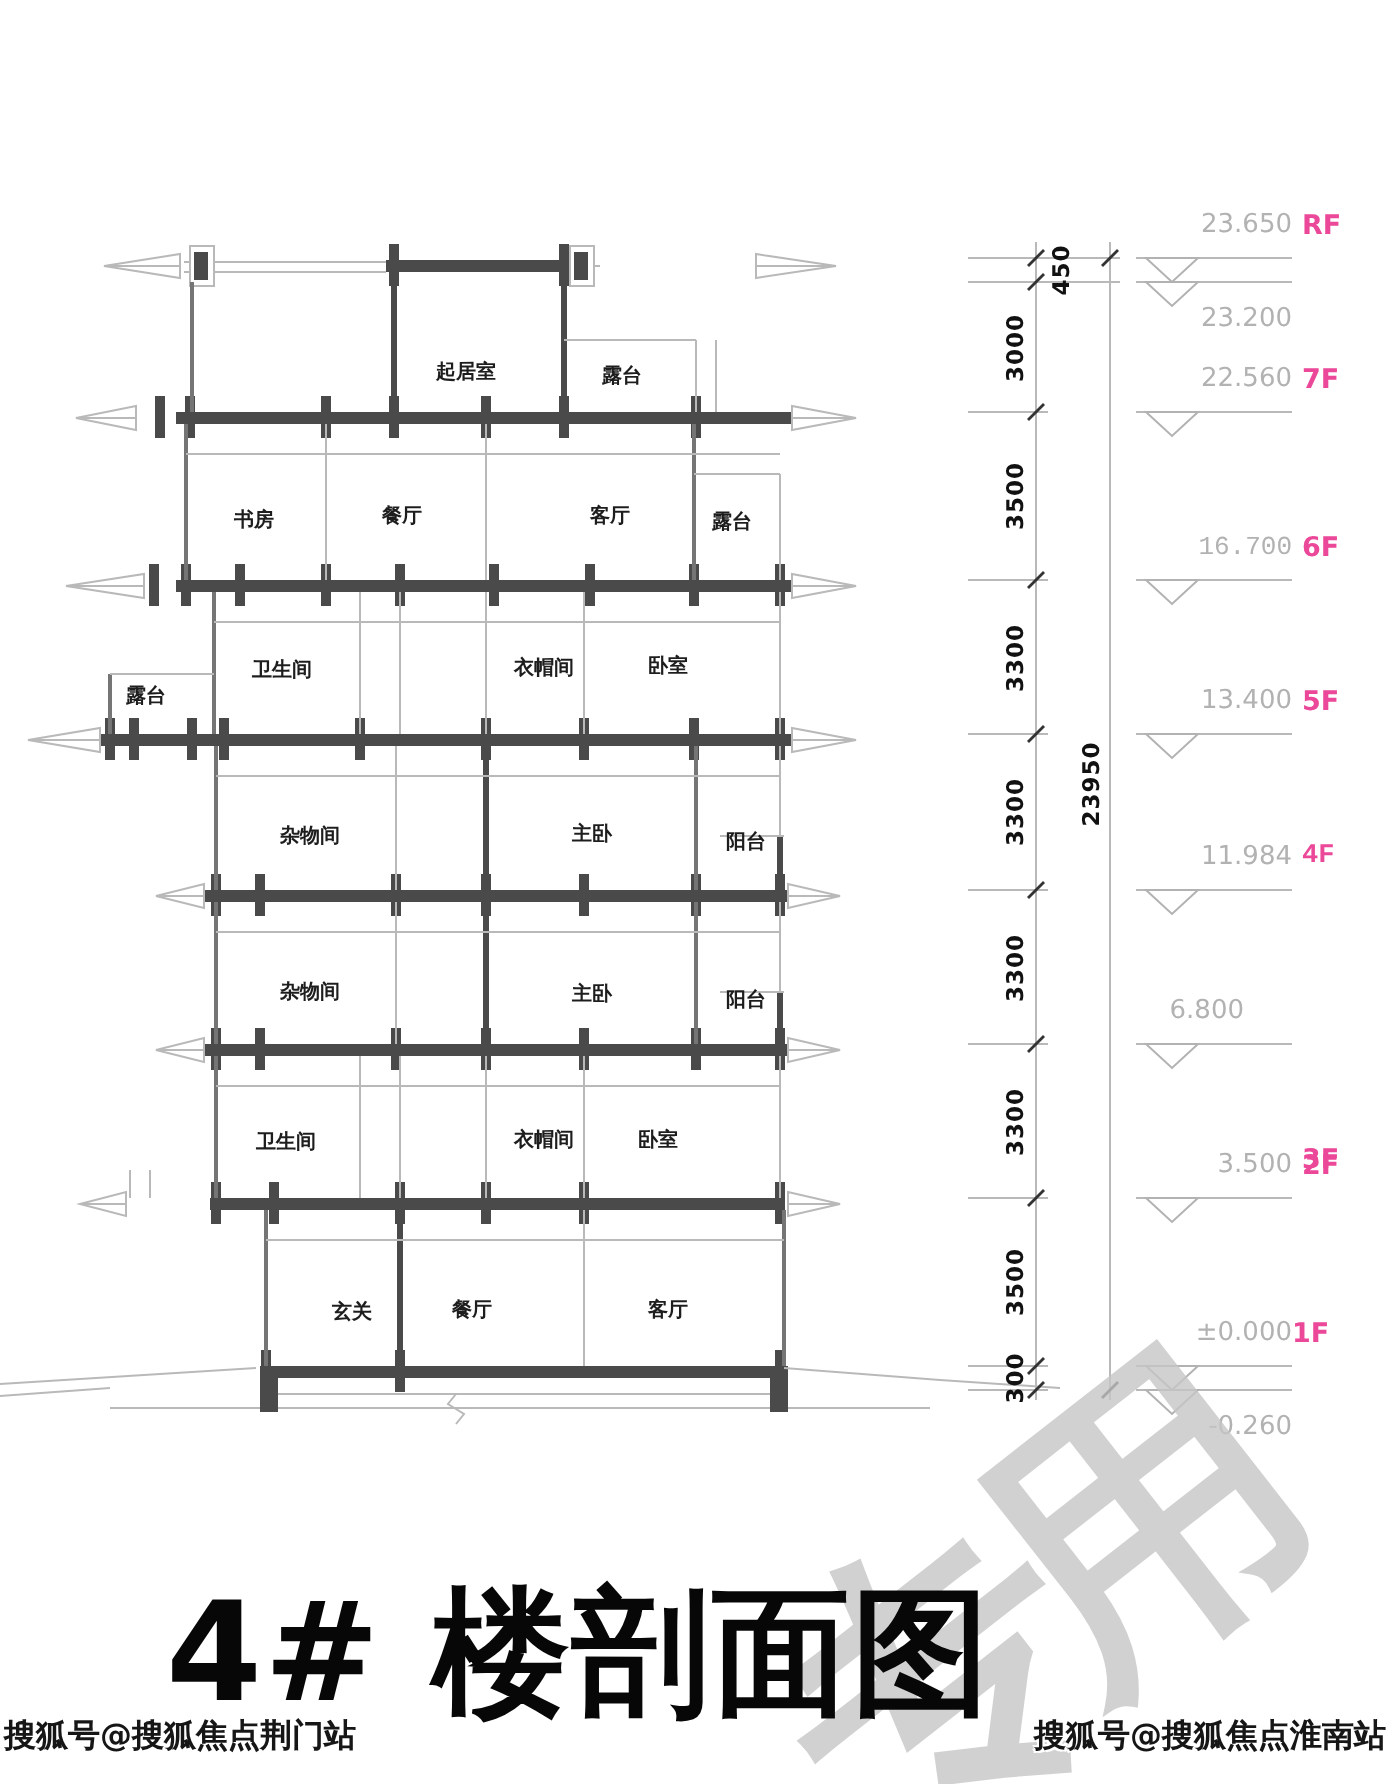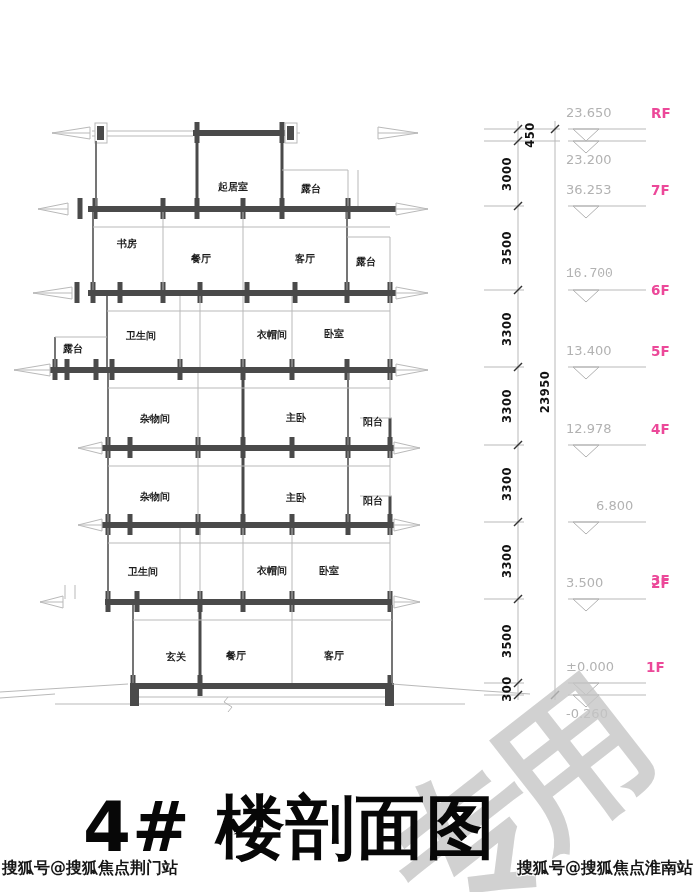--- a/index.html
+++ b/index.html
@@ -4,21 +4,21 @@
 <style>
   html,body{margin:0;padding:0;background:#fff;}
   .page{position:relative;width:696px;height:892px;background:#fff;overflow:hidden;
         font-family:"DejaVu Sans",sans-serif;}
   #section-svg{position:absolute;left:0;top:0;}
   .lbl{position:absolute;transform:translate(-50%,-50%);font-size:10px;font-weight:bold;
        color:#1d1d1d;white-space:nowrap;line-height:1;}
   .dim{position:absolute;transform:translate(-50%,-50%) rotate(-90deg);font-size:11.5px;
        font-weight:bold;color:#111;white-space:nowrap;line-height:1;letter-spacing:0.5px;}
   .elev{position:absolute;font-size:13px;color:#b2b2b2;white-space:nowrap;line-height:16px;
-        text-align:left;width:80px;}
+        text-align:right;width:80px;}
   .flr{position:absolute;font-size:13.5px;font-weight:bold;color:#ec4899;white-space:nowrap;line-height:16px;}
   .title{position:absolute;left:83px;top:790px;font-size:69px;font-weight:900;color:#070707;
          letter-spacing:1px;white-space:nowrap;line-height:1.1;}
   .wm-foot{position:absolute;top:858px;font-size:16px;font-weight:bold;color:#161616;white-space:nowrap;
            text-shadow:1px 1px 0 #fff,-1px -1px 0 #fff,1px -1px 0 #fff,-1px 1px 0 #fff;}
   .wm-foot.left{left:2px;}
   .wm-foot.right{right:3px;}
   .wm-diag{position:absolute;left:379px;top:719px;width:300px;height:150px;font-size:150px;
            font-weight:900;color:#c6c6c6;opacity:0.8;transform:rotate(-38deg);white-space:nowrap;
            line-height:150px;letter-spacing:-20px;}
@@ -223,21 +223,21 @@
       <line x1="484" y1="695" x2="524" y2="695" stroke="#b9b9b9" stroke-width="1"></line>
       <line x1="514" y1="699" x2="522" y2="691" stroke="#333" stroke-width="1.4"></line>
       <line x1="568" y1="695" x2="646" y2="695" stroke="#b9b9b9" stroke-width="1"></line>
       <polygon points="573,695 599,695 586,707" stroke="#b2b2b2" fill="none" stroke-width="1"></polygon>
       <line x1="551" y1="133" x2="559" y2="125" stroke="#333" stroke-width="1.4"></line>
       <line x1="551" y1="699" x2="559" y2="691" stroke="#333" stroke-width="1.4"></line>
     </svg>
   <div id="labels">
       <div class="lbl" style="left: 233px; top: 187px;">起居室</div>
       <div class="lbl" style="left: 311px; top: 189px;">露台</div>
-      <div class="lbl" style="left: 127px; top: 244px;">书房</div>
+      <div class="lbl" style="left: 127px; top: 261px;">书房</div>
       <div class="lbl" style="left: 201px; top: 259px;">餐厅</div>
       <div class="lbl" style="left: 305px; top: 259px;">客厅</div>
       <div class="lbl" style="left: 366px; top: 262px;">露台</div>
       <div class="lbl" style="left: 73px; top: 349px;">露台</div>
       <div class="lbl" style="left: 141px; top: 336px;">卫生间</div>
       <div class="lbl" style="left: 272px; top: 335px;">衣帽间</div>
       <div class="lbl" style="left: 334px; top: 334px;">卧室</div>
       <div class="lbl" style="left: 155px; top: 419px;">杂物间</div>
       <div class="lbl" style="left: 296px; top: 418px;">主卧</div>
       <div class="lbl" style="left: 373px; top: 422px;">阳台</div>
@@ -256,29 +256,29 @@
       <div class="dim" style="left: 508px; top: 328.5px;">3300</div>
       <div class="dim" style="left: 508px; top: 406px;">3300</div>
       <div class="dim" style="left: 508px; top: 483.5px;">3300</div>
       <div class="dim" style="left: 508px; top: 560.5px;">3300</div>
       <div class="dim" style="left: 508px; top: 641px;">3500</div>
       <div class="dim" style="left: 508px; top: 689px;">300</div>
       <div class="dim" style="left: 546px; top: 392px;">23950</div>
       <div class="elev" style="left: 566px; top: 105px;">23.650</div>
       <div class="flr" style="left: 651px; top: 105px;">RF</div>
       <div class="elev" style="left: 566px; top: 152px;">23.200</div>
-      <div class="elev" style="left: 566px; top: 182px;">36.253</div>
+      <div class="elev" style="left: 566px; top: 182px;">22.560</div>
       <div class="flr" style="left: 651px; top: 182px;">7F</div>
       <div class="elev" style="left: 566px; top: 266px; font-family: Liberation Mono, monospace;">16.700</div>
-      <div class="flr" style="left: 651px; top: 266px; margin-top: 16px;">6F</div>
+      <div class="flr" style="left: 651px; top: 266px;">6F</div>
       <div class="elev" style="left: 566px; top: 343px;">13.400</div>
       <div class="flr" style="left: 651px; top: 343px;">5F</div>
-      <div class="elev" style="left: 566px; top: 421px;">12.978</div>
-      <div class="flr" style="left: 651px; top: 421px;">4F</div>
-      <div class="elev" style="left: 596px; top: 498px;">6.800</div>
+      <div class="elev" style="left: 566px; top: 421px;">11.984</div>
+      <div class="flr" style="left: 651px; top: 421px; font-family: Liberation Mono, monospace;">4F</div>
+      <div class="elev" style="left: 542px; top: 498px;">6.800</div>
       <div class="flr" style="left: 651px; top: 528px; margin-top: 44px;">3F</div>
       <div class="elev" style="left: 566px; top: 575px;">3.500</div>
       <div class="flr" style="left: 651px; top: 575px;">2F</div>
       <div class="elev" style="left: 566px; top: 659px;">±0.000</div>
       <div class="flr" style="left: 646px; top: 659px;">1F</div>
       <div class="elev" style="left: 566px; top: 706px;">-0.260</div>
     </div>
   <div class="wm-diag">专用</div>
   <div class="title">4# 楼剖面图</div>
   <div class="wm-foot right">搜狐号@搜狐焦点淮南站</div>

